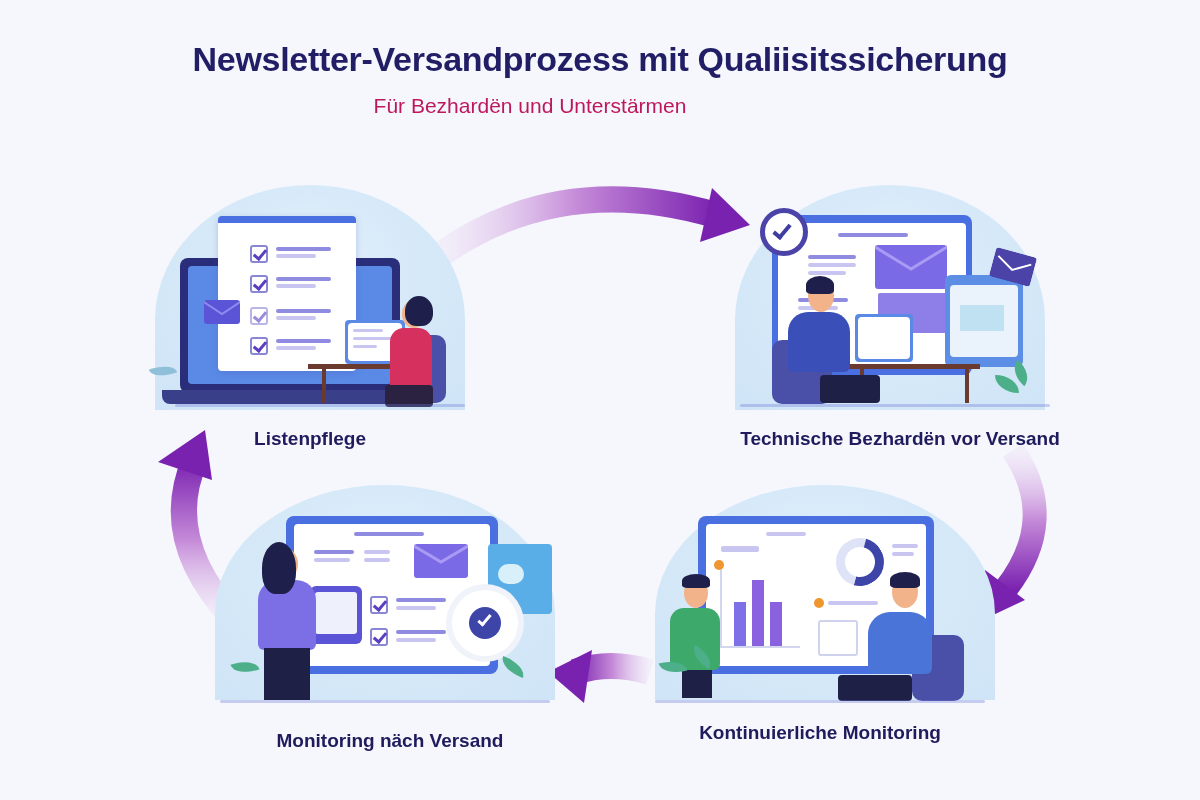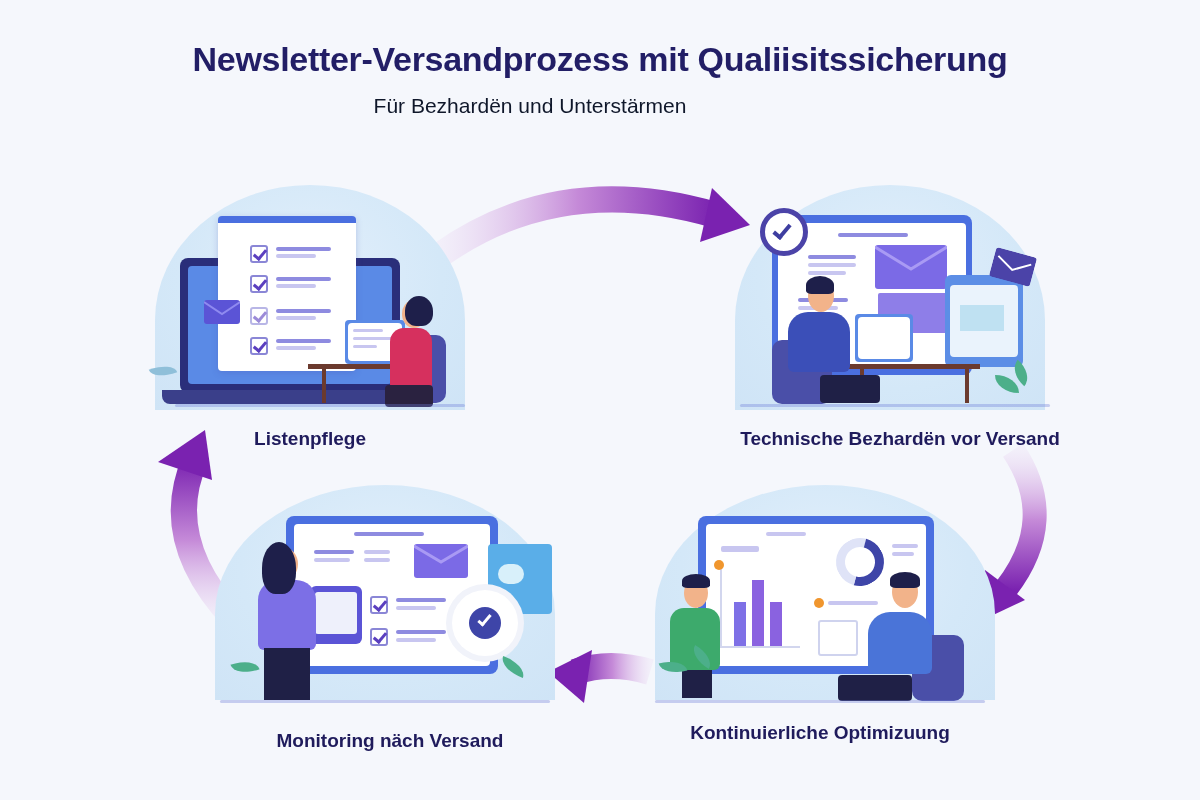--- a/index.html
+++ b/index.html
@@ -10,21 +10,21 @@
     position: relative;
     color: #1f1b5c;
   }
   .title {
     position: absolute; left: 0; top: 40px; width: 1200px;
     text-align: center; font-size: 34px; font-weight: bold;
     color: #221e66; letter-spacing: -0.3px;
   }
   .subtitle {
     position: absolute; left: 0; top: 94px; width: 1060px;
-    text-align: center; font-size: 21px; color: #0f172a;
+    text-align: center; font-size: 21px; color: #be185d;
   }
   .scene { position: absolute; }
   .blob {
     position: absolute; border-radius: 50% 50% 0 0 / 60% 60% 0 0;
     background: radial-gradient(ellipse at 50% 40%, #e2effb 0%, #d4e8f8 60%, #cfe4f6 100%);
   }
   .ground { position: absolute; height: 3px; background: #6c7ad6; border-radius: 2px; }
   .step-label {
     position: absolute; font-size: 19px; font-weight: bold; color: #1f1b5c;
     text-align: center; white-space: nowrap;
@@ -224,21 +224,21 @@
   <div style="position:absolute;left:42px;top:190px;width:30px;height:28px;background:#1f2046;"></div>
   <div class="leaf" style="left:20px;top:180px;width:26px;height:14px;transform:rotate(-15deg);"></div>
   <div class="leaf" style="left:50px;top:170px;width:24px;height:14px;transform:rotate(30deg);"></div>
 
   <div class="chair" style="left:272px;top:155px;width:52px;height:66px;"></div>
   <div class="body-shape" style="left:228px;top:132px;width:64px;height:62px;background:#4a74d8;border-radius:22px 22px 6px 6px;"></div>
   <div class="person-head" style="left:252px;top:96px;width:26px;height:32px;"></div>
   <div class="hair" style="left:250px;top:92px;width:30px;height:16px;border-radius:50% 50% 20% 20%;"></div>
   <div style="position:absolute;left:198px;top:195px;width:74px;height:26px;background:#1f2046;border-radius:4px;"></div>
 </div>
-<div class="step-label" style="left:660px;top:722px;width:320px;">Kontinuierliche Optimizuung</div>
+<div class="step-label" style="left:660px;top:722px;width:320px;">Kontinuierliche Monitoring</div>
 
 <div class="scene" style="left:200px;top:480px;width:380px;height:230px;">
   <div class="blob" style="left:15px;top:5px;width:340px;height:215px;"></div>
   <div class="monitor" style="left:86px;top:36px;width:212px;height:158px;">
     <div class="screen" style="left:8px;top:8px;width:196px;height:142px;">
       <div class="line" style="left:60px;top:8px;width:70px;"></div>
       <div class="line" style="left:20px;top:26px;width:40px;"></div>
       <div class="line light" style="left:20px;top:34px;width:36px;"></div>
       <div class="line light" style="left:70px;top:26px;width:26px;"></div>
       <div class="line light" style="left:70px;top:34px;width:26px;"></div>

